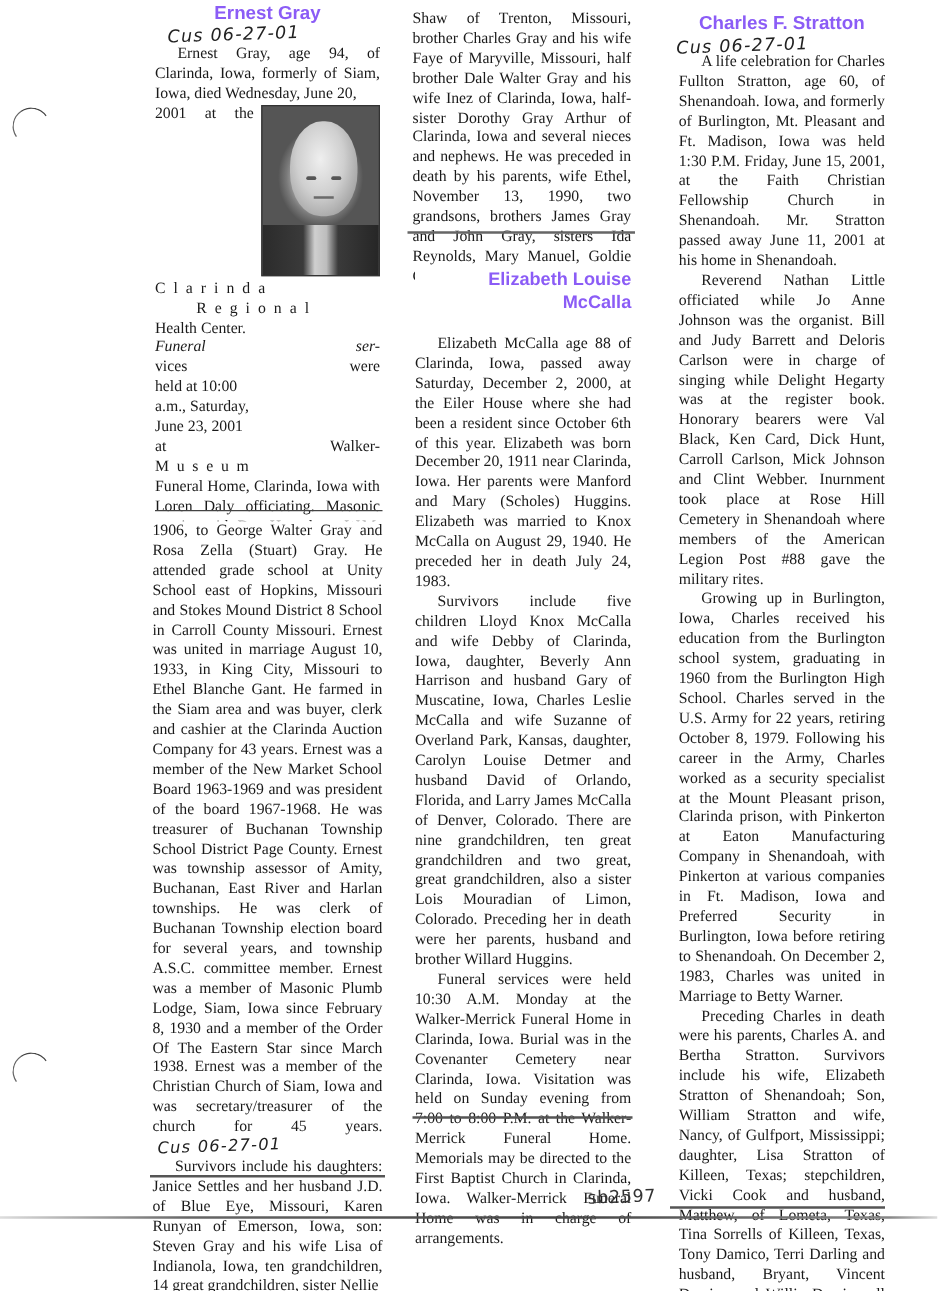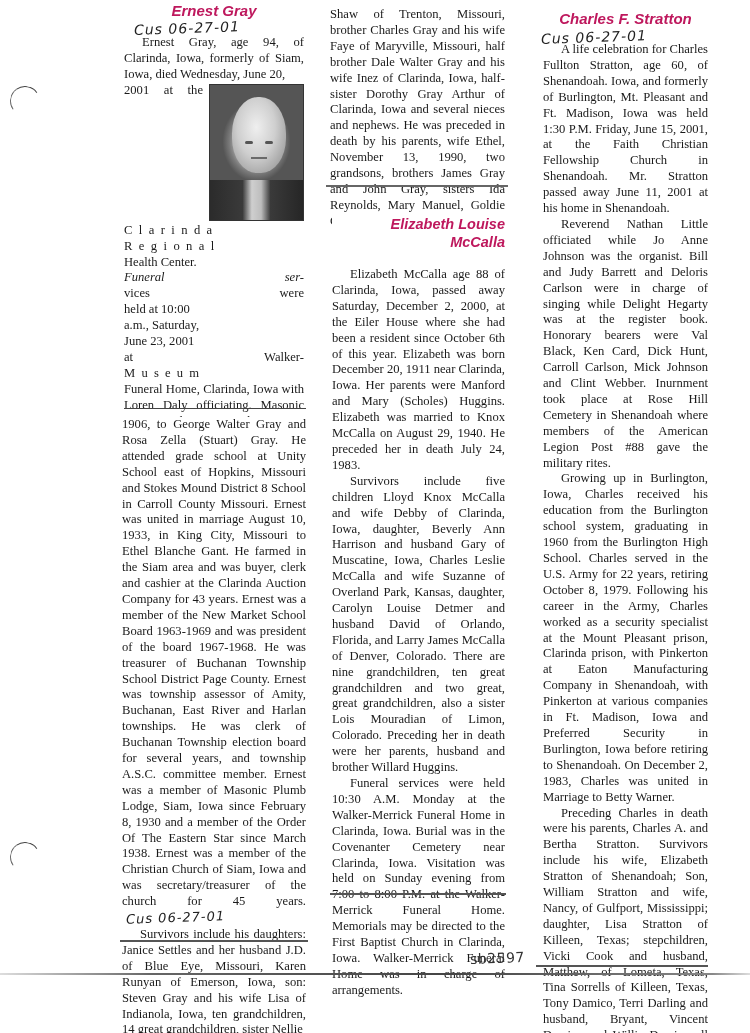--- a/index.html
+++ b/index.html
@@ -12,21 +12,21 @@
     position: absolute; left: 10px; width: 28px; height: 28px; border-radius: 50%;
     border-top: 1.5px solid #444; border-left: 1.5px solid #666;
     border-right: 1.5px solid transparent; border-bottom: 1.5px solid transparent;
     transform: rotate(10deg);
   }
   .clip {
     position: absolute; background: #fff;
   }
   .headline {
     font-family: "Liberation Sans", "DejaVu Sans", sans-serif; font-weight: bold;
-    font-size: 15px; text-align: center; color: #be185d; margin: 0; line-height: 18px; font-style: italic;
+    font-size: 15px; text-align: center; color: #8b5cf6; margin: 0; line-height: 18px;
   }
   .hand {
     font-family: "DejaVu Sans", sans-serif; font-style: italic; font-size: 14px; color: #222;
     letter-spacing: 1px; transform: rotate(-2deg);
   }
   .col-text {
     font-size: 12.6px; line-height: 15.9px; text-align: justify; hyphens: none; margin: 0;
   }
   .col-text p { margin: 0; text-indent: 18px; }
   .col-text p.noindent { text-indent: 0; }
@@ -70,21 +70,21 @@
         <div class="head">
           <div class="eye" style="left:13px;"></div>
           <div class="eye" style="left:33px;"></div>
           <div class="mouth" style="left:19px; top:60px;"></div>
         </div>
         <div class="suit"></div>
       </div>
       <div class="noindent" style="line-height:15.9px;">
         <div class="spaced" style="letter-spacing:0;text-align-last:justify;">2001 at the</div>
         <div style="letter-spacing:6.4px;">Clarinda</div>
-        <div style="letter-spacing:6.4px;">Regional</div>
+        <div style="letter-spacing:6.4px;margin-left:33px;">Regional</div>
         <div>Health Center.</div>
         <div style="text-align-last:justify;font-style:italic;">Funeral ser-</div>
         <div style="text-align-last:justify;">vices were</div>
         <div>held at 10:00</div>
         <div>a.m., Saturday,</div>
         <div>June 23, 2001</div>
         <div style="text-align-last:justify;">at Walker-</div>
         <div style="letter-spacing:6.2px;">Museum</div>
       </div>
       <p class="noindent" style="clear:both;">Funeral Home, Clarinda, Iowa with Loren Daly officiating. Masonic service with Don Humphrey, W.M. officiating was held 7 p.m., Friday, June 22, 2001 with visitation with the family following. Burial was in the Siam Cemetery. Memorials may be directed to Christian Church, Siam, Iowa or to the Masonic Plumb Lodge of Siam Iowa. Walker-Merrick Funeral Home was in charge of arrangements</p>

